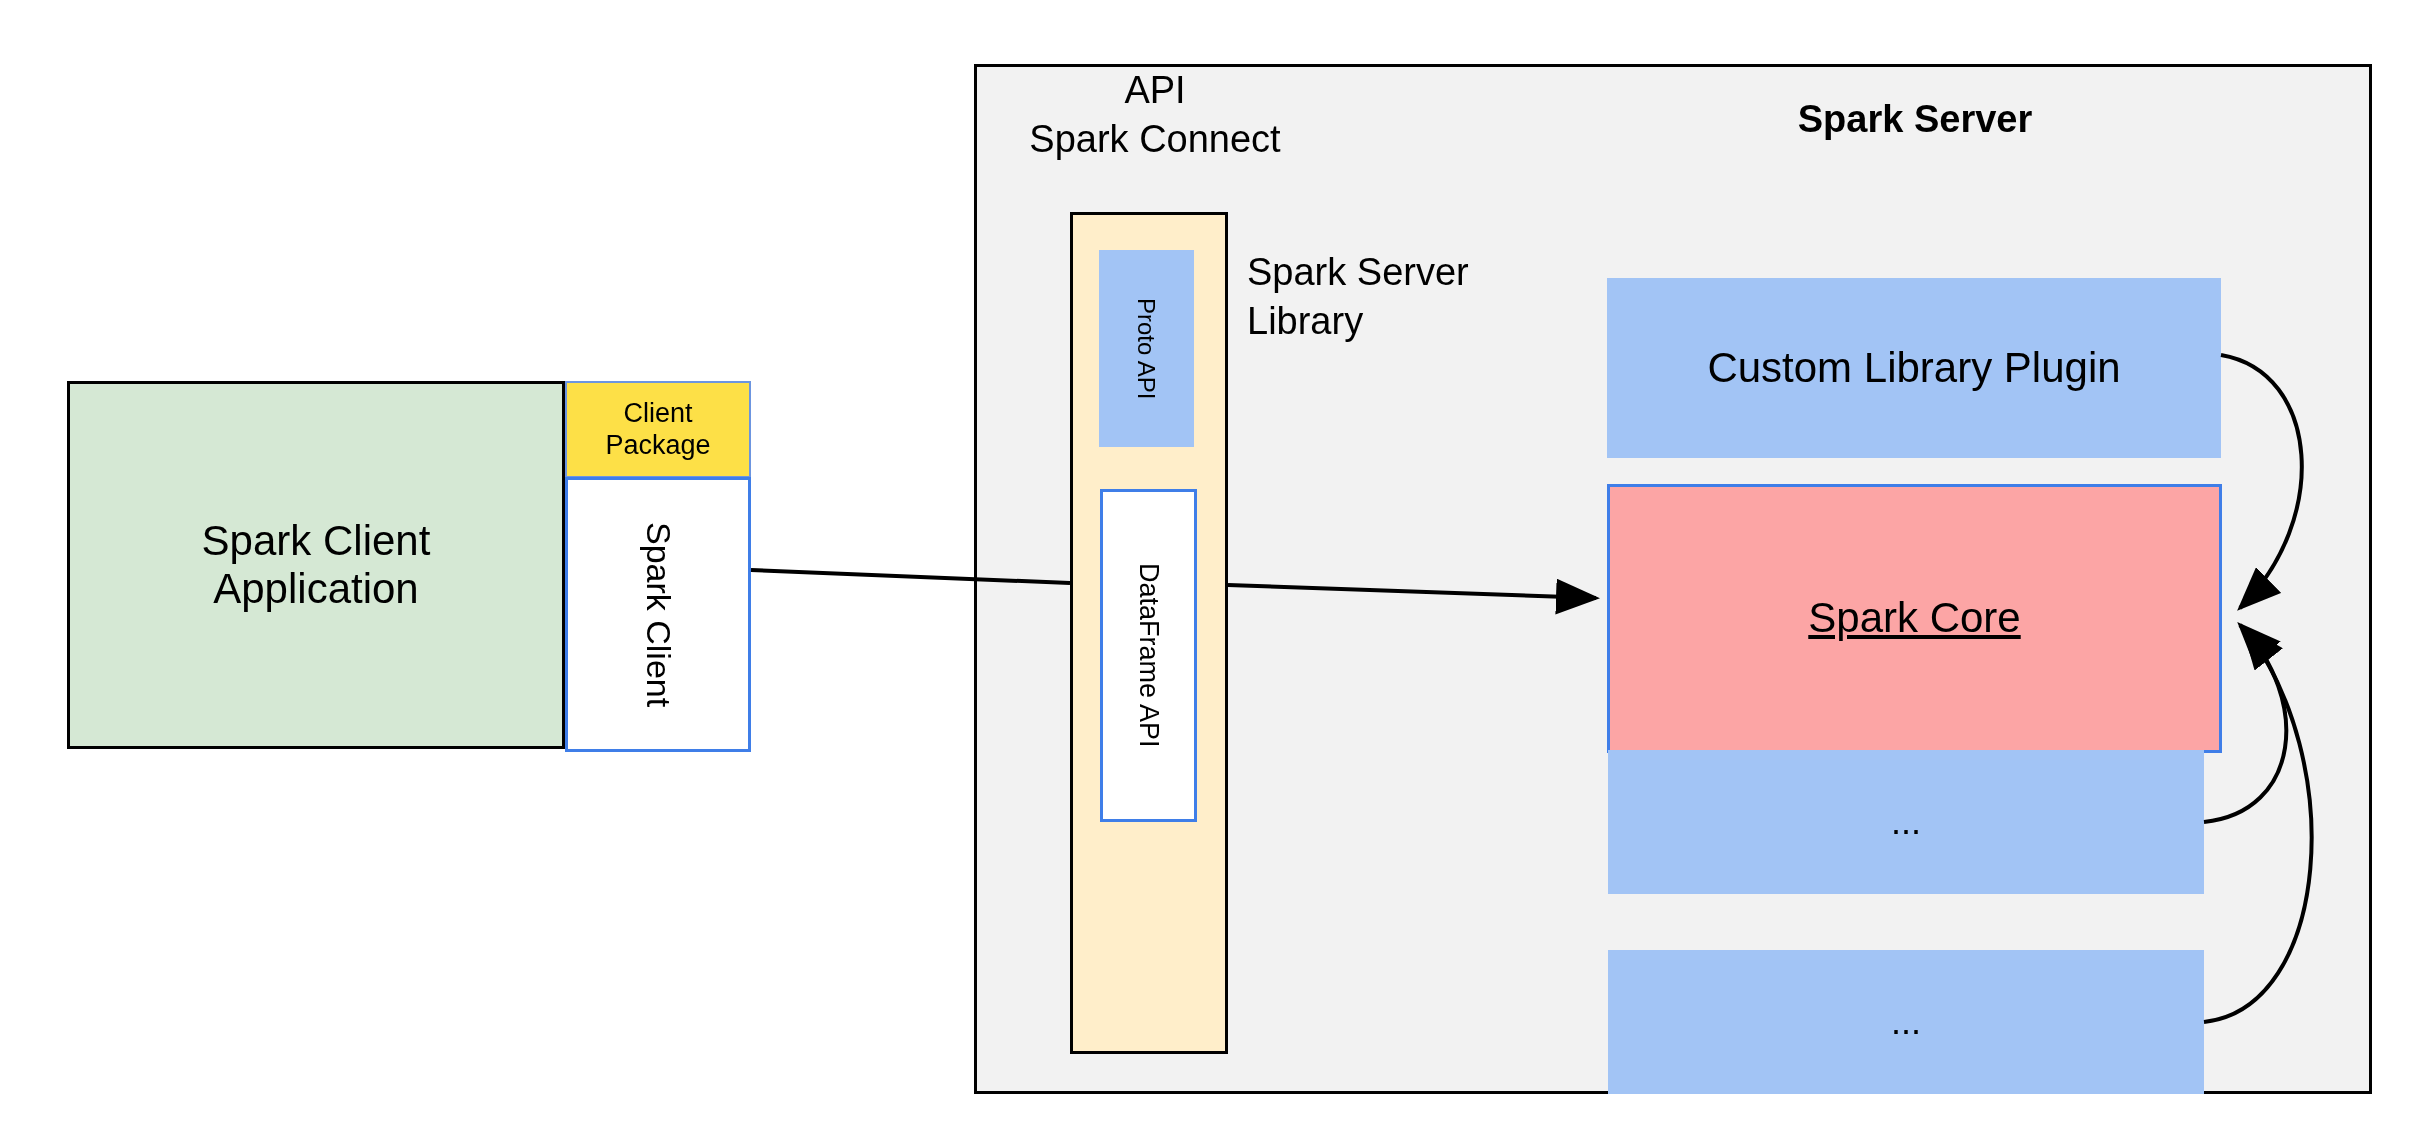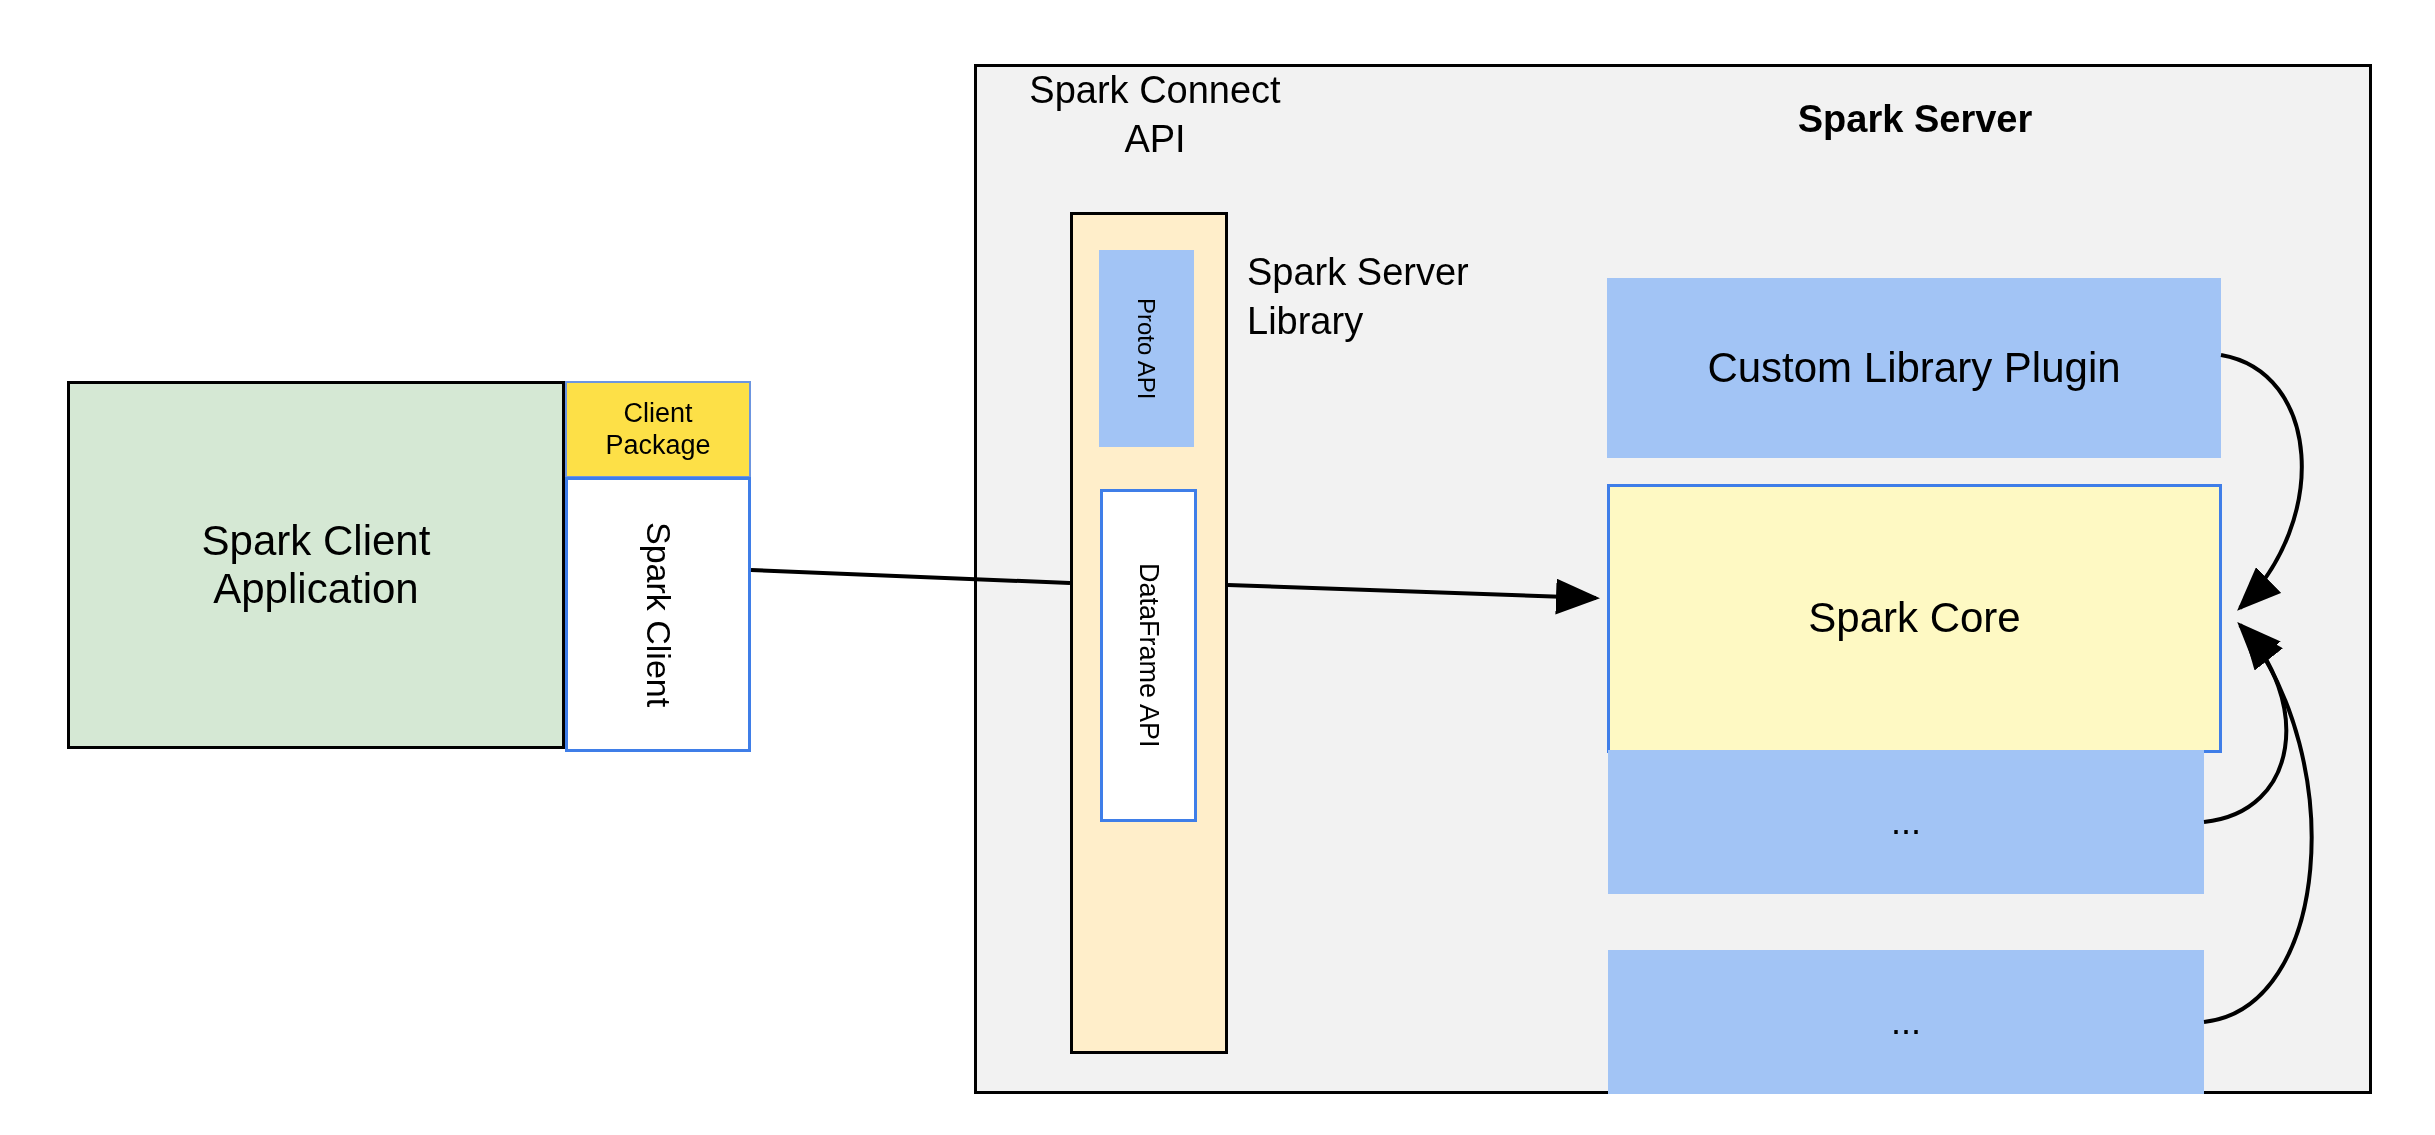--- a/index.html
+++ b/index.html
@@ -134,24 +134,25 @@
     left: 1607px; top: 278px;
     width: 614px; height: 180px;
     background: #a2c4f5;
     border: none;
     font-size: 42px;
     z-index: 4;
   }
   #spark-core-box {
     left: 1607px; top: 484px;
     width: 615px; height: 269px;
-    background: #fef9c3;
+    background: #fca5a5;
     border: 3px solid #3f7ee8;
     font-size: 42px;
     z-index: 4;
+    text-decoration: underline;
   }
   #ellipsis-box-1 {
     left: 1608px; top: 750px;
     width: 596px; height: 144px;
     background: #a2c4f5;
     border: none;
     font-size: 36px;
     z-index: 4;
   }
   #ellipsis-box-2 {
@@ -196,22 +197,22 @@
       <div>Client</div>
       <div>Package</div>
     </div>
   </div>
 
   <div class="box" id="spark-client-box">
     <span class="vtext" id="spark-client-label">Spark Client</span>
   </div>
 
   <div id="spark-connect-api-label">
+    <div>API</div>
     <div>Spark Connect</div>
-    <div>API</div>
   </div>
 
   <div id="spark-server-title">Spark Server</div>
 
   <div id="spark-server-library-label">
     <div>Spark Server</div>
     <div>Library</div>
   </div>
 
   <div class="box" id="connect-api-column"></div>

